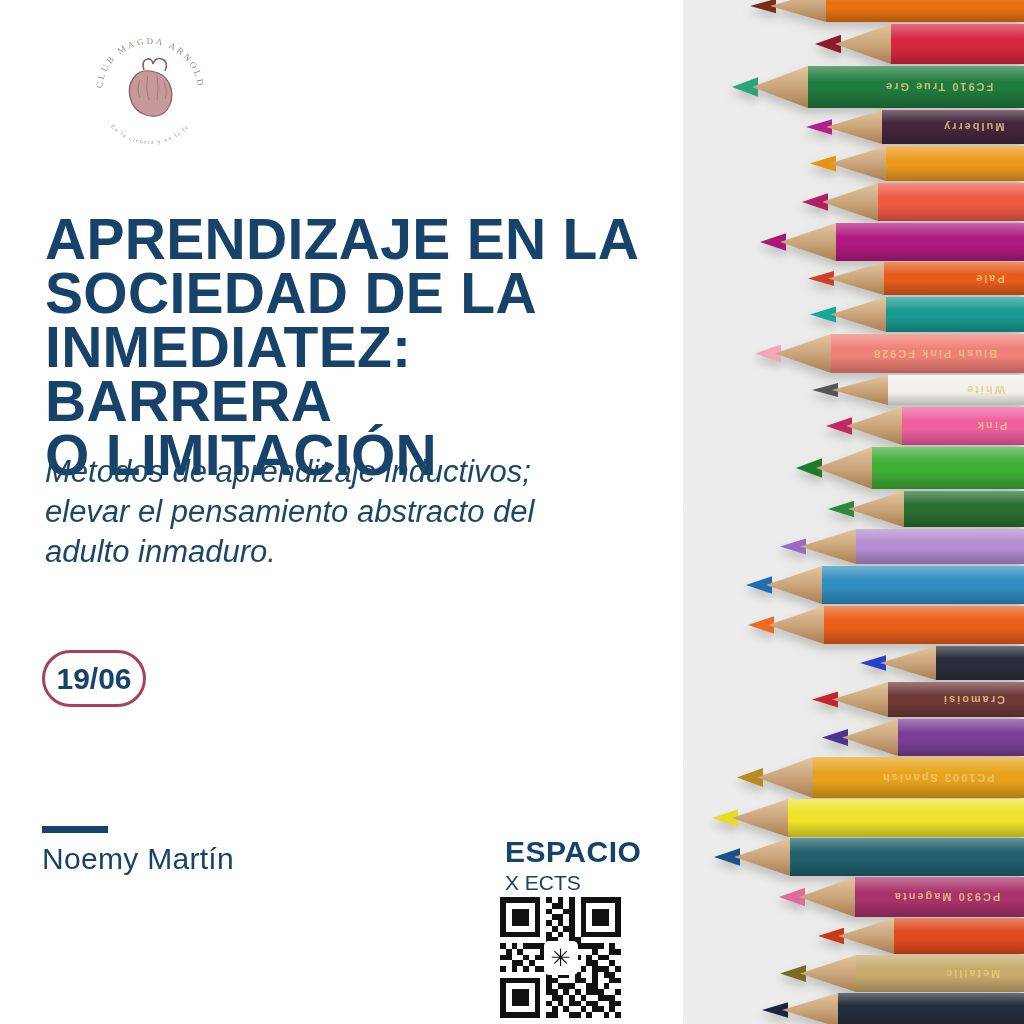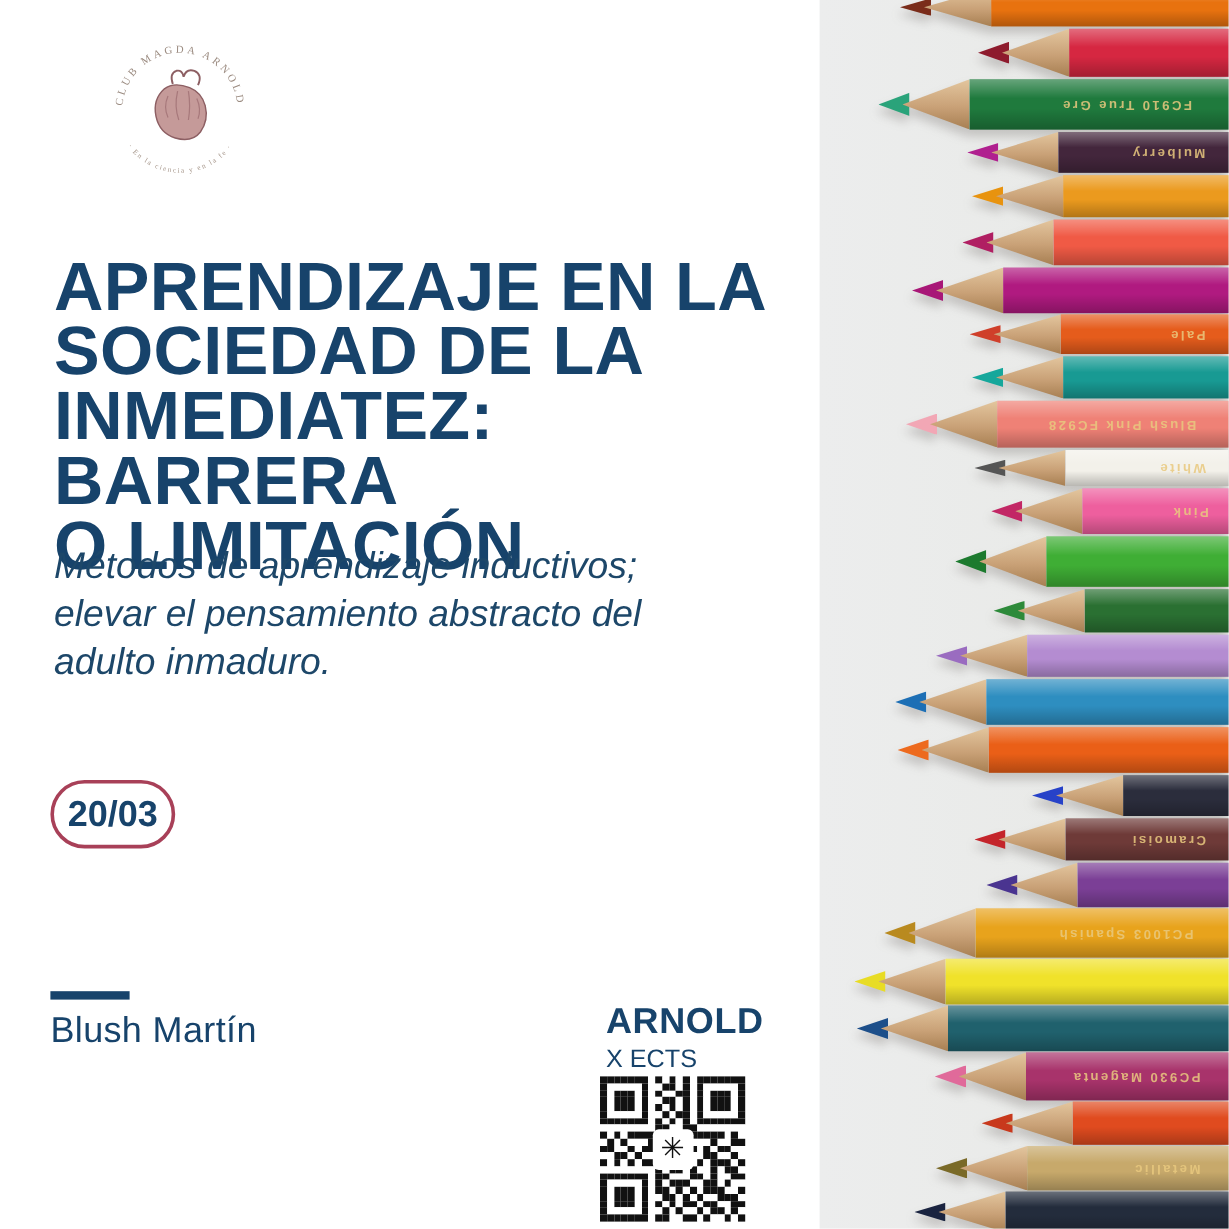--- a/index.html
+++ b/index.html
@@ -104,27 +104,27 @@
     <h1 class="title">APRENDIZAJE EN LA
 SOCIEDAD DE LA
 INMEDIATEZ: BARRERA
 O LIMITACIÓN</h1>
 
     <p class="subtitle">Métodos de aprendizaje inductivos;
 elevar el pensamiento abstracto del
 adulto inmaduro.</p>
 
     <div class="date-badge">
-      <span>20/03</span>
+      <span>19/06</span>
     </div>
 
     <div class="speaker-rule"></div>
-    <div class="speaker-name">Blush Martín</div>
-
-    <div class="space-label">ARNOLD</div>
+    <div class="speaker-name">Noemy Martín</div>
+
+    <div class="space-label">ESPACIO</div>
     <div class="space-credits">X ECTS</div>
 
     <div class="qr">
       <div class="qr-grid">
           <div class="q on"></div>
           <div class="q on"></div>
           <div class="q on"></div>
           <div class="q on"></div>
           <div class="q on"></div>
           <div class="q on"></div>

